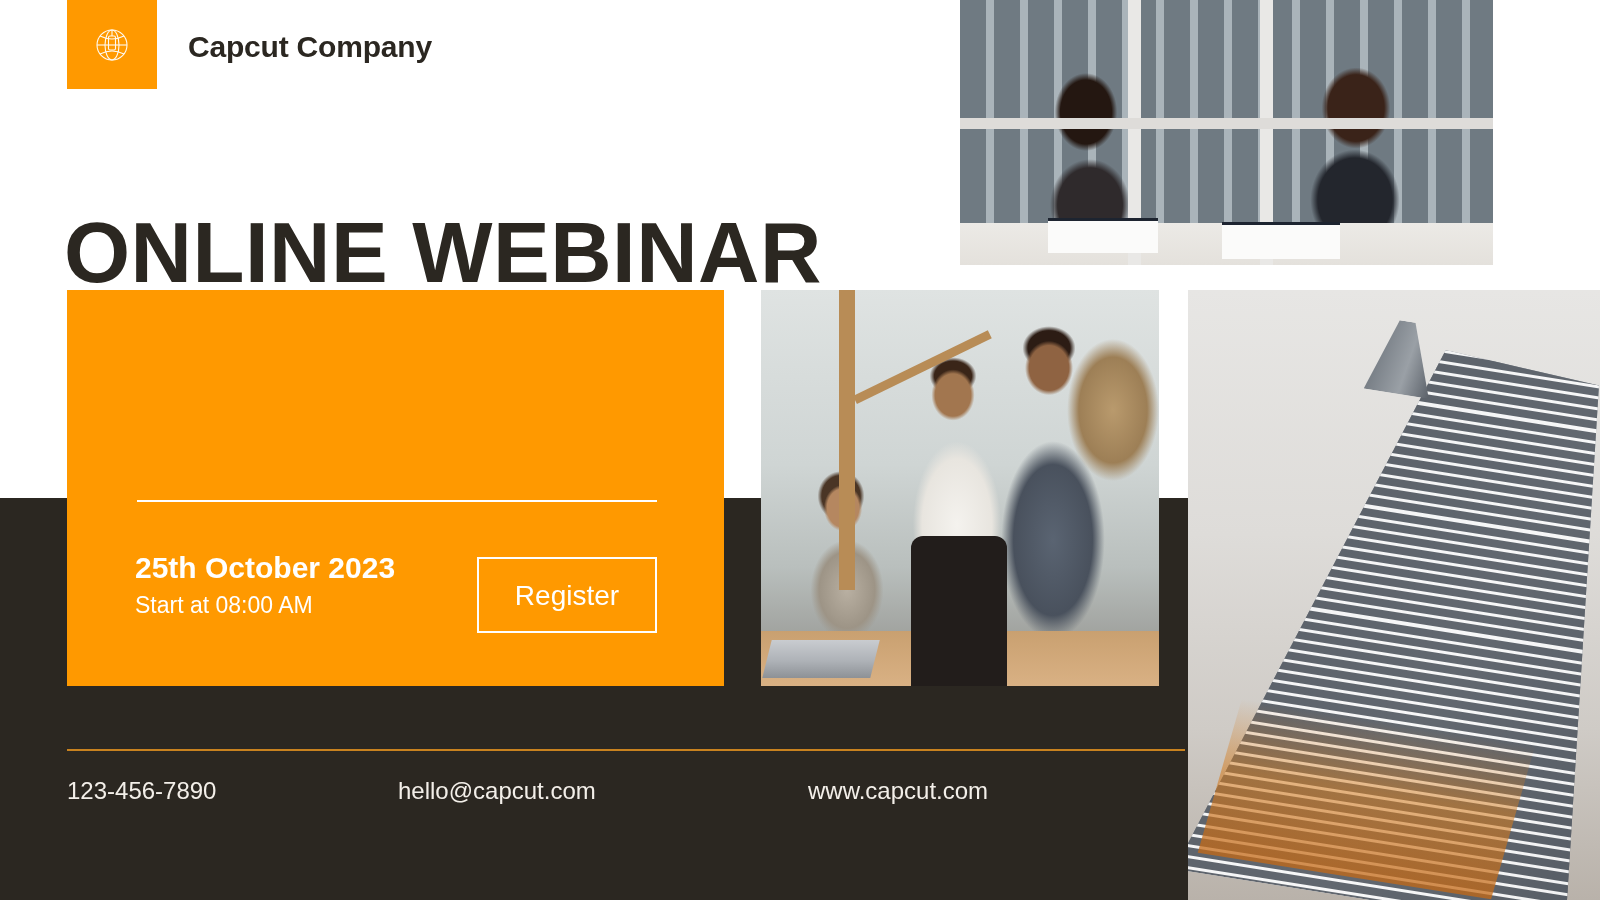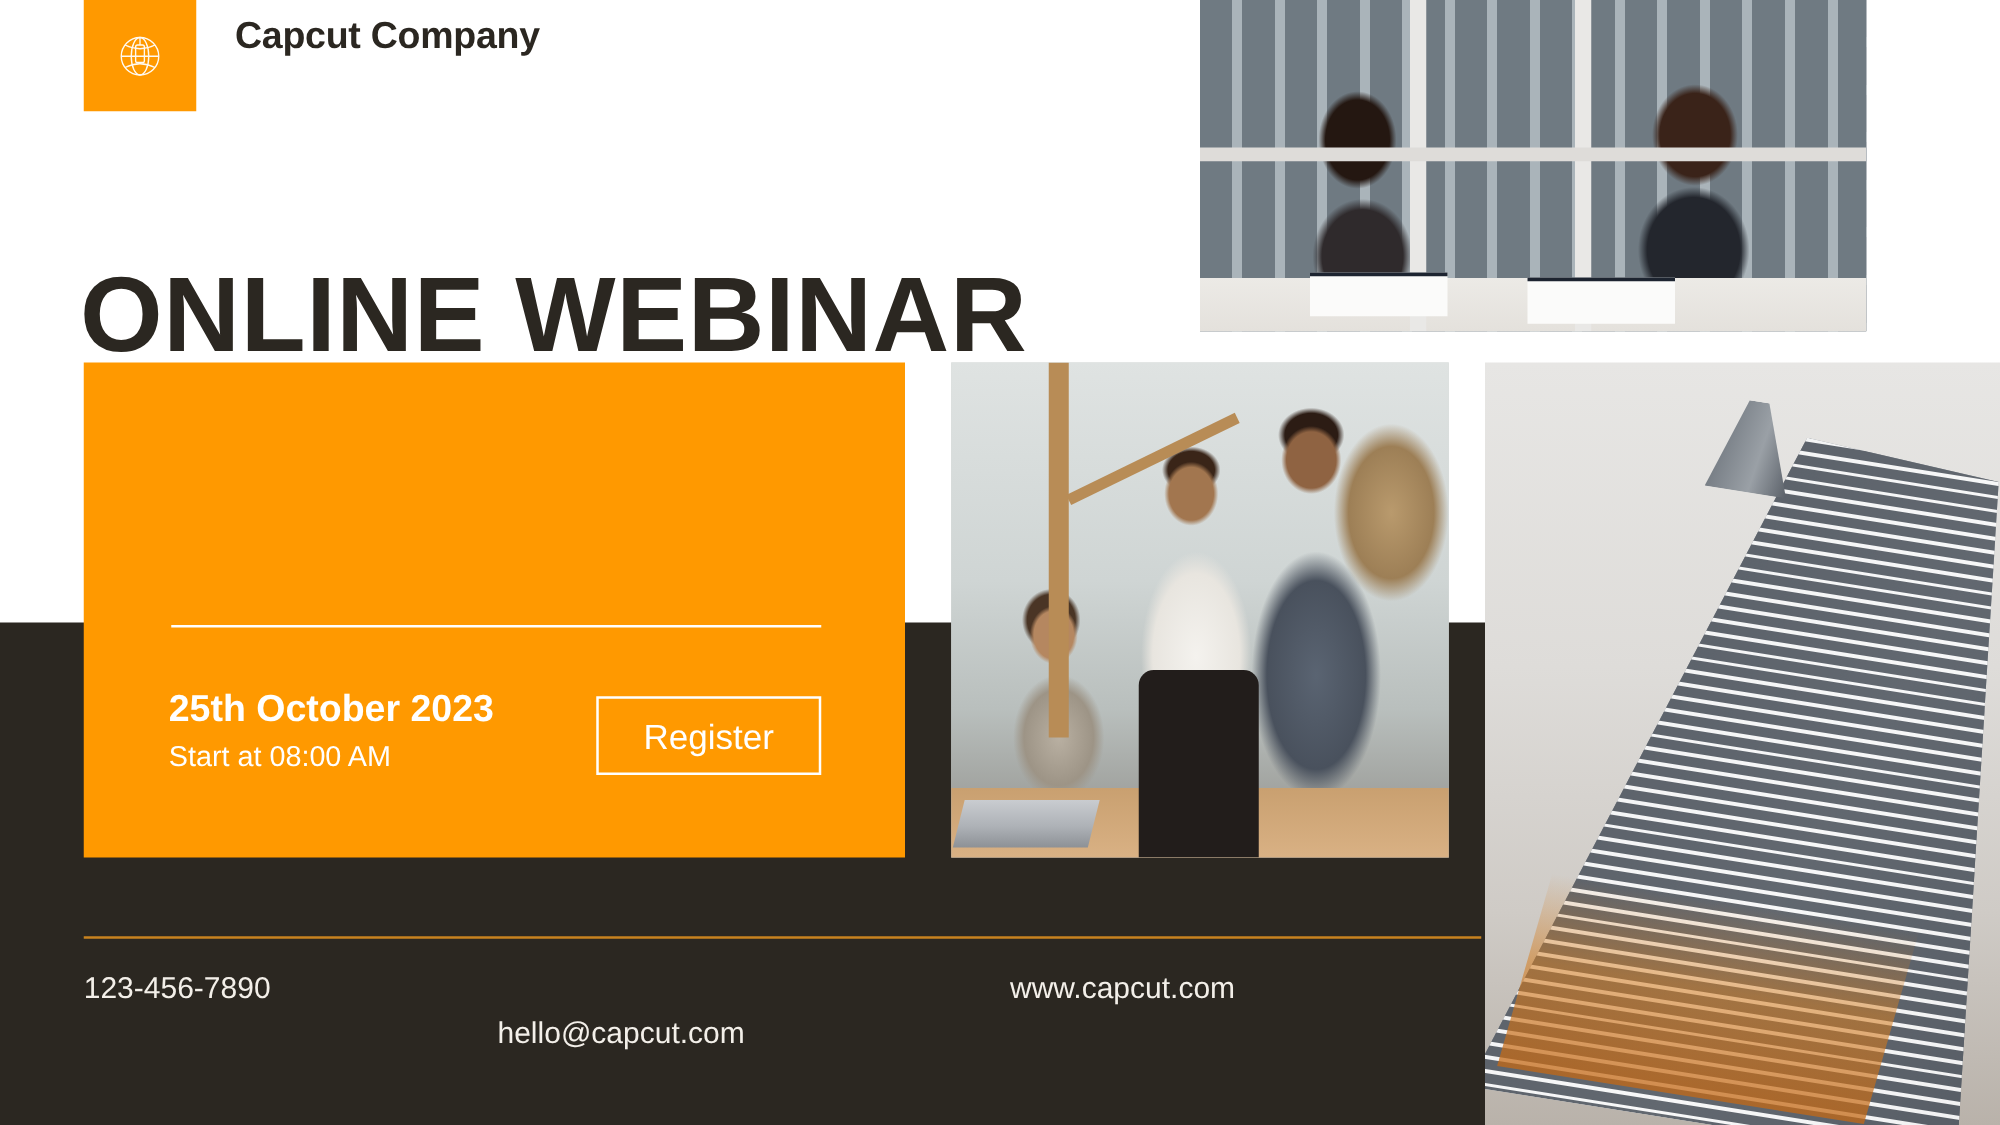--- a/index.html
+++ b/index.html
@@ -38,21 +38,21 @@
     background: #ff9900;
     display: flex;
     align-items: center;
     justify-content: center;
   }
   .logo-box svg { display: block; }
 
   .brand-name {
     position: absolute;
     left: 188px;
-    top: 12px;
+    top: 30px;
     font-size: 30px;
     font-weight: bold;
     color: #2b2721;
     letter-spacing: -0.2px;
     white-space: nowrap;
   }
 
   .headline {
     position: absolute;
     left: 64px;
@@ -106,21 +106,21 @@
     top: 302px;
     font-size: 23px;
     color: #ffffff;
     white-space: nowrap;
   }
   .register-btn {
     position: absolute;
     left: 410px;
     top: 267px;
     width: 180px;
-    height: 63px;
+    height: 76px;
     border: 2px solid #ffffff;
     background: transparent;
     color: #ffffff;
     font-family: "Liberation Sans", sans-serif;
     font-size: 28px;
     font-weight: normal;
     cursor: pointer;
     padding: 0;
     line-height: 61px;
     text-align: center;
@@ -143,21 +143,21 @@
     height: 36px;
   }
   .contact-item {
     position: absolute;
     top: 0;
     font-size: 24px;
     color: #f3efe9;
     white-space: nowrap;
   }
   .contact-phone { left: 0px; }
-  .contact-email { left: 331px; margin-top: 36px; }
+  .contact-email { left: 331px; }
   .contact-web   { left: 729px; margin-left: 12px; }
 
   
   .photo { position: absolute; overflow: hidden; }
 
   
   .photo-meeting {
     left: 960px;
     top: 0;
     width: 533px;

